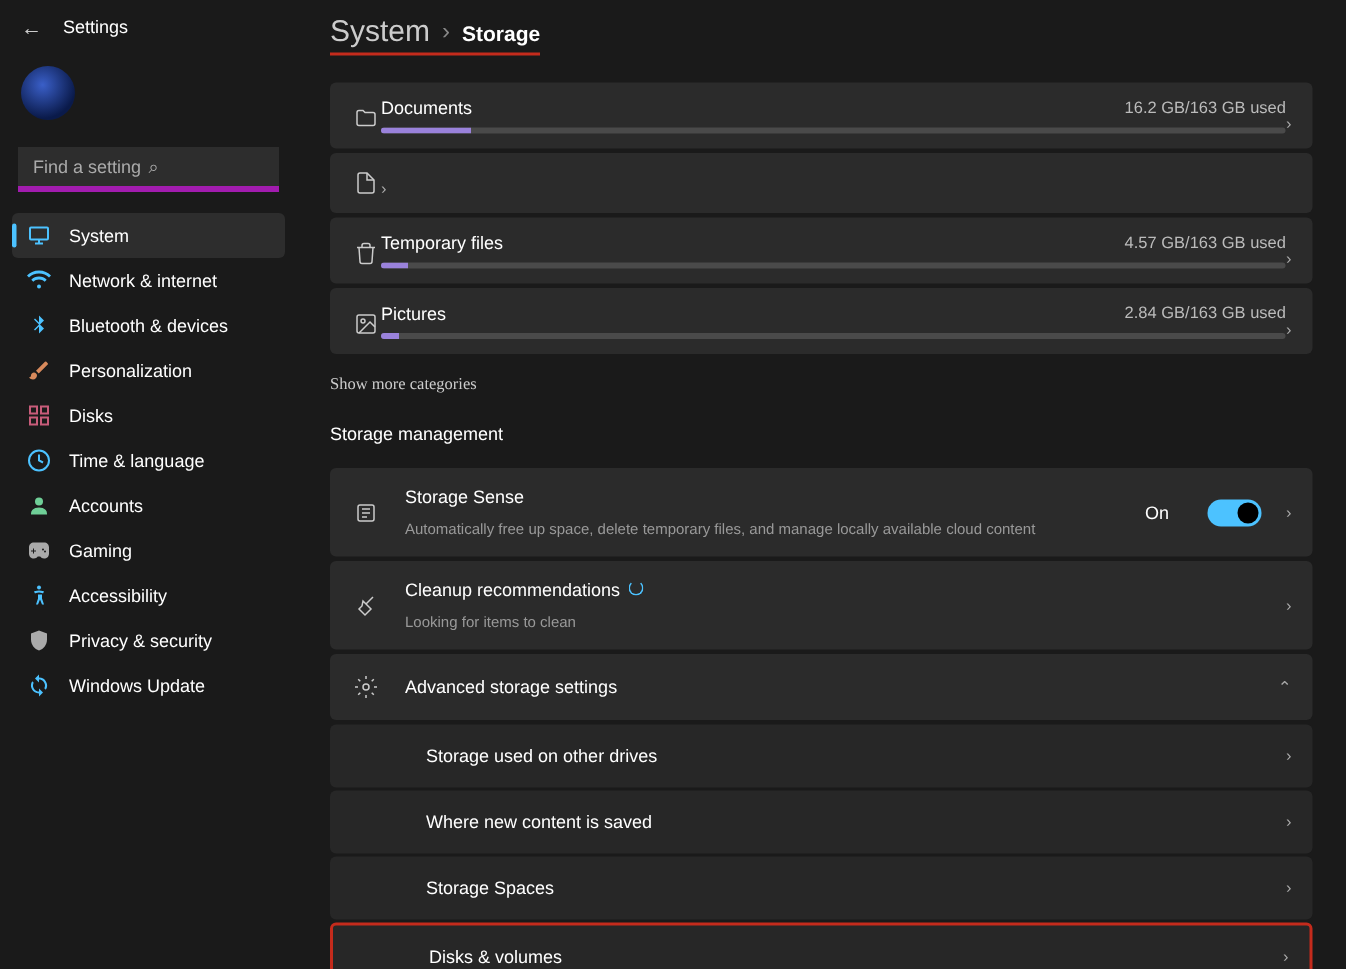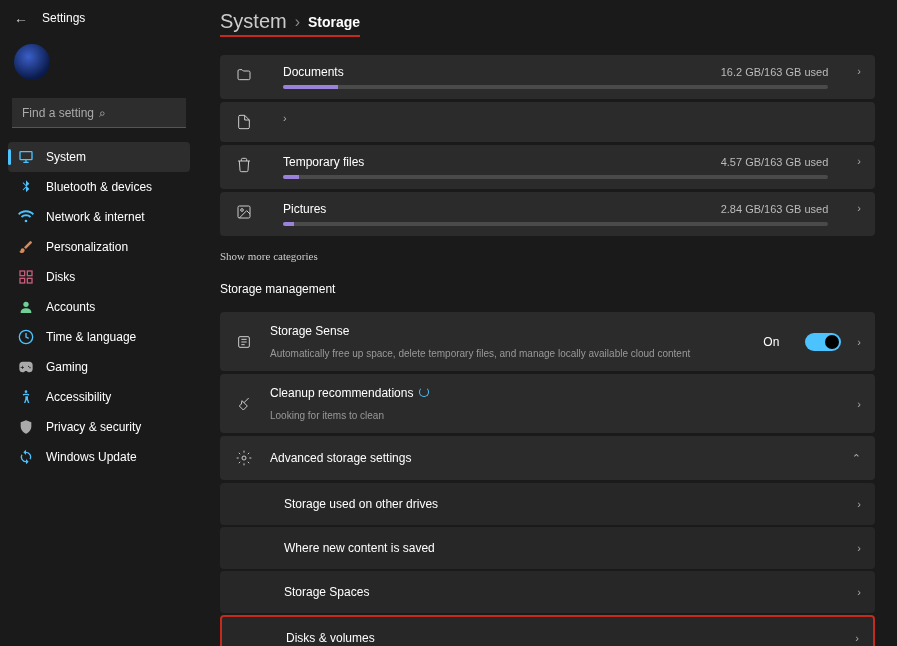--- a/index.html
+++ b/index.html
@@ -4,37 +4,37 @@
   <style>
     * { margin: 0; padding: 0; box-sizing: border-box; font-family: "Segoe UI", sans-serif; }
     body { background: #1a1a1a; color: #fff; width: 897px; height: 646px; overflow: hidden; display: flex; }
     
     .sidebar { width: 198px; background: #1a1a1a; display: flex; flex-direction: column; padding: 0; }
     .header-row { display: flex; align-items: center; gap: 14px; padding: 10px 14px 0 14px; }
     .back-arrow { color: #ccc; font-size: 14px; cursor: pointer; }
     .settings-title { font-size: 12px; color: #fff; }
     .avatar { width: 36px; height: 36px; border-radius: 50%; background: radial-gradient(circle at 40% 35%, #3a5fc8, #0a1a4a 70%); margin: 18px 0 18px 14px; }
     
-    .search-box { margin: 0 12px 14px 12px; background: #2d2d2d; border-bottom: 1px solid #a21caf; height: 30px; display: flex; align-items: center; padding: 0 10px; }
+    .search-box { margin: 0 12px 14px 12px; background: #2d2d2d; border-bottom: 4px solid #a21caf; height: 30px; display: flex; align-items: center; padding: 0 10px; }
     .search-box span { flex: 1; color: #aaa; font-size: 12px; }
     .search-icon { color: #ccc; font-size: 12px; }
     
     .nav-list { display: flex; flex-direction: column; padding: 0 4px; }
     .nav-item { display: flex; align-items: center; gap: 12px; padding: 7px 10px; margin: 0 4px; border-radius: 4px; cursor: pointer; font-size: 12px; color: #fff; }
     .nav-item.active { background: #2d2d2d; position: relative; }
     .nav-item.active::before { content: ""; position: absolute; left: 0; top: 7px; bottom: 7px; width: 3px; background: #4cc2ff; border-radius: 2px; }
     .nav-icon { width: 16px; height: 16px; display: flex; align-items: center; justify-content: center; font-size: 13px; }
     
     .main { flex: 1; padding: 10px 22px; overflow-y: auto; }
     .breadcrumb { display: flex; align-items: center; gap: 8px; margin-bottom: 18px; border-bottom: 2px solid #c42b1c; width: fit-content; padding-bottom: 2px; }
     .breadcrumb .bc1 { font-size: 20px; color: #ccc; font-weight: 400; }
     .breadcrumb .sep { font-size: 16px; color: #888; }
     .breadcrumb .bc2 { font-size: 14px; color: #fff; font-weight: 600; }
     
-    .storage-card { background: #2b2b2b; border-radius: 4px; margin-bottom: 3px; padding: 10px 14px; display: flex; align-items: flex-start; gap: 29px; cursor: pointer; }
+    .storage-card { background: #2b2b2b; border-radius: 4px; margin-bottom: 3px; padding: 10px 14px; display: flex; align-items: flex-end; gap: 0; cursor: pointer; }
     .card-icon { width: 20px; height: 20px; display: flex; align-items: center; justify-content: center; color: #ccc; }
     .card-body { flex: 1; }
     .card-title-row { display: flex; justify-content: space-between; align-items: center; margin-bottom: 6px; }
     .card-title { font-size: 12px; color: #fff; }
     .card-usage { font-size: 11px; color: #bbb; }
     .progress { height: 4px; background: #4a4a4a; border-radius: 2px; overflow: hidden; }
     .progress-fill { height: 100%; background: #9a82db; }
     .chevron { color: #aaa; font-size: 11px; }
     
     .show-more { font-size: 11px; color: #ccc; margin: 14px 0 20px 0; cursor: pointer; font-family: Liberation Serif, serif; }
@@ -74,32 +74,32 @@
           <svg viewBox="0 0 24 24" fill="none" stroke="currentColor" stroke-width="2">
             <rect x="3" y="4" width="18" height="12" rx="1"></rect>
             <path d="M8 20h8M12 16v4"></path>
           </svg>
         </span>
         <span>System</span>
       </div>
       <div class="nav-item">
         <span class="nav-icon" style="color:#4cc2ff">
           <svg viewBox="0 0 24 24" fill="currentColor">
+            <path d="M12 20a2 2 0 100-4 2 2 0 000 4zm0-18C7 2 2.7 4 0 7l2 2c2.5-2.5 6-4 10-4s7.5 1.5 10 4l2-2c-2.7-3-7-5-12-5zm0 6c-3 0-5.7 1.2-7.7 3.2l2 2C7.8 11.7 9.8 11 12 11s4.2.7 5.7 2.2l2-2C17.7 9.2 15 8 12 8z"></path>
+          </svg>
+        </span>
+        <span>Network &amp; internet</span>
+      </div>
+      <div class="nav-item">
+        <span class="nav-icon" style="color:#4cc2ff">
+          <svg viewBox="0 0 24 24" fill="currentColor">
             <path d="M12 2l5 5-4 4 4 4-5 5V13l-4 4-1-1 5-5-5-5 1-1 4 4V2z"></path>
           </svg>
         </span>
         <span>Bluetooth &amp; devices</span>
-      </div>
-      <div class="nav-item">
-        <span class="nav-icon" style="color:#4cc2ff">
-          <svg viewBox="0 0 24 24" fill="currentColor">
-            <path d="M12 20a2 2 0 100-4 2 2 0 000 4zm0-18C7 2 2.7 4 0 7l2 2c2.5-2.5 6-4 10-4s7.5 1.5 10 4l2-2c-2.7-3-7-5-12-5zm0 6c-3 0-5.7 1.2-7.7 3.2l2 2C7.8 11.7 9.8 11 12 11s4.2.7 5.7 2.2l2-2C17.7 9.2 15 8 12 8z"></path>
-          </svg>
-        </span>
-        <span>Network &amp; internet</span>
       </div>
       <div class="nav-item">
         <span class="nav-icon" style="color:#d88a5c">
           <svg viewBox="0 0 24 24" fill="currentColor">
             <path d="M7 14c-1.66 0-3 1.34-3 3 0 1.31-1.16 2-2 2 .92 1.22 2.49 2 4 2 2.21 0 4-1.79 4-4 0-1.66-1.34-3-3-3zm13.71-9.37l-1.34-1.34a.996.996 0 00-1.41 0L9 12.25 11.75 15l8.96-8.96a.996.996 0 000-1.41z"></path>
           </svg>
         </span>
         <span>Personalization</span>
       </div>
       <div class="nav-item">
@@ -107,36 +107,36 @@
           <svg viewBox="0 0 24 24" fill="none" stroke="currentColor" stroke-width="2">
             <rect x="3" y="3" width="7" height="7"></rect>
             <rect x="14" y="3" width="7" height="7"></rect>
             <rect x="3" y="14" width="7" height="7"></rect>
             <rect x="14" y="14" width="7" height="7"></rect>
           </svg>
         </span>
         <span>Disks</span>
       </div>
       <div class="nav-item">
+        <span class="nav-icon" style="color:#4cc2ff">
+          <svg viewBox="0 0 24 24" fill="currentColor">
+            <circle cx="12" cy="12" r="10" fill="none" stroke="currentColor" stroke-width="2"></circle>
+            <path d="M12 6v6l4 2" stroke="currentColor" stroke-width="2" fill="none"></path>
+          </svg>
+        </span>
+        <span>Time &amp; language</span>
+      </div>
+      <div class="nav-item">
         <span class="nav-icon" style="color:#6fcf97">
           <svg viewBox="0 0 24 24" fill="currentColor">
             <circle cx="12" cy="8" r="4"></circle>
             <path d="M12 14c-4 0-8 2-8 6v1h16v-1c0-4-4-6-8-6z"></path>
           </svg>
         </span>
         <span>Accounts</span>
-      </div>
-      <div class="nav-item">
-        <span class="nav-icon" style="color:#4cc2ff">
-          <svg viewBox="0 0 24 24" fill="currentColor">
-            <circle cx="12" cy="12" r="10" fill="none" stroke="currentColor" stroke-width="2"></circle>
-            <path d="M12 6v6l4 2" stroke="currentColor" stroke-width="2" fill="none"></path>
-          </svg>
-        </span>
-        <span>Time &amp; language</span>
       </div>
       <div class="nav-item">
         <span class="nav-icon" style="color:#aaa">
           <svg viewBox="0 0 24 24" fill="currentColor">
             <path d="M17 4H7C4 4 2 6 2 9v6c0 3 2 5 5 5 1.5 0 3-.8 3.8-2h2.4c.8 1.2 2.3 2 3.8 2 3 0 5-2 5-5V9c0-3-2-5-5-5zM9 13H7v2H6v-2H4v-1h2v-2h1v2h2v1zm7-1a1 1 0 110-2 1 1 0 010 2zm2 2a1 1 0 110-2 1 1 0 010 2z"></path>
           </svg>
         </span>
         <span>Gaming</span>
       </div>
       <div class="nav-item">

